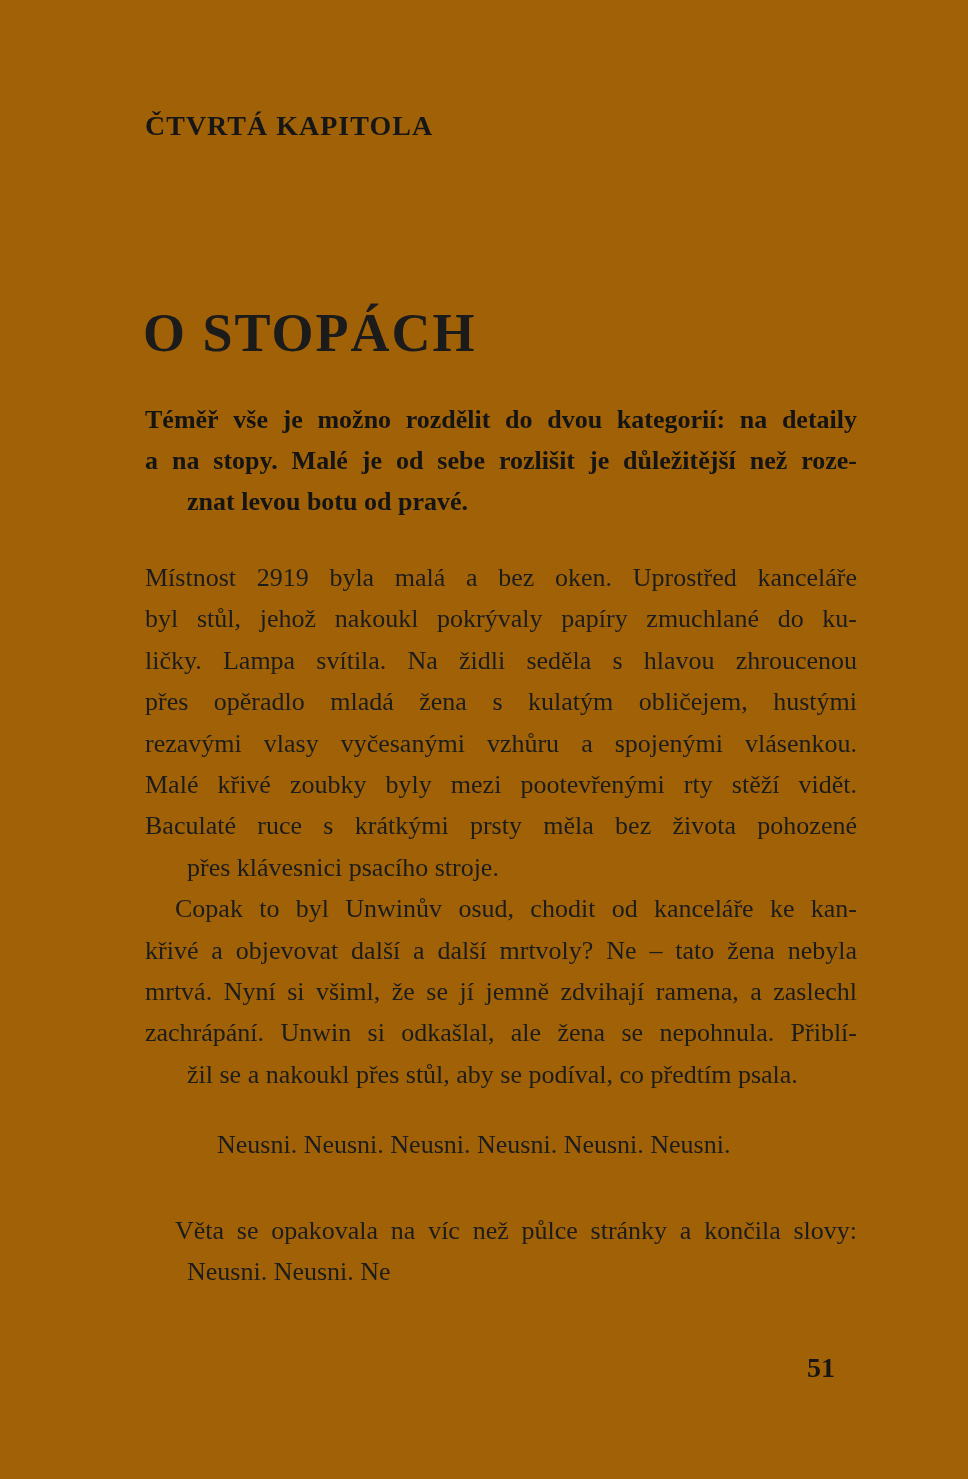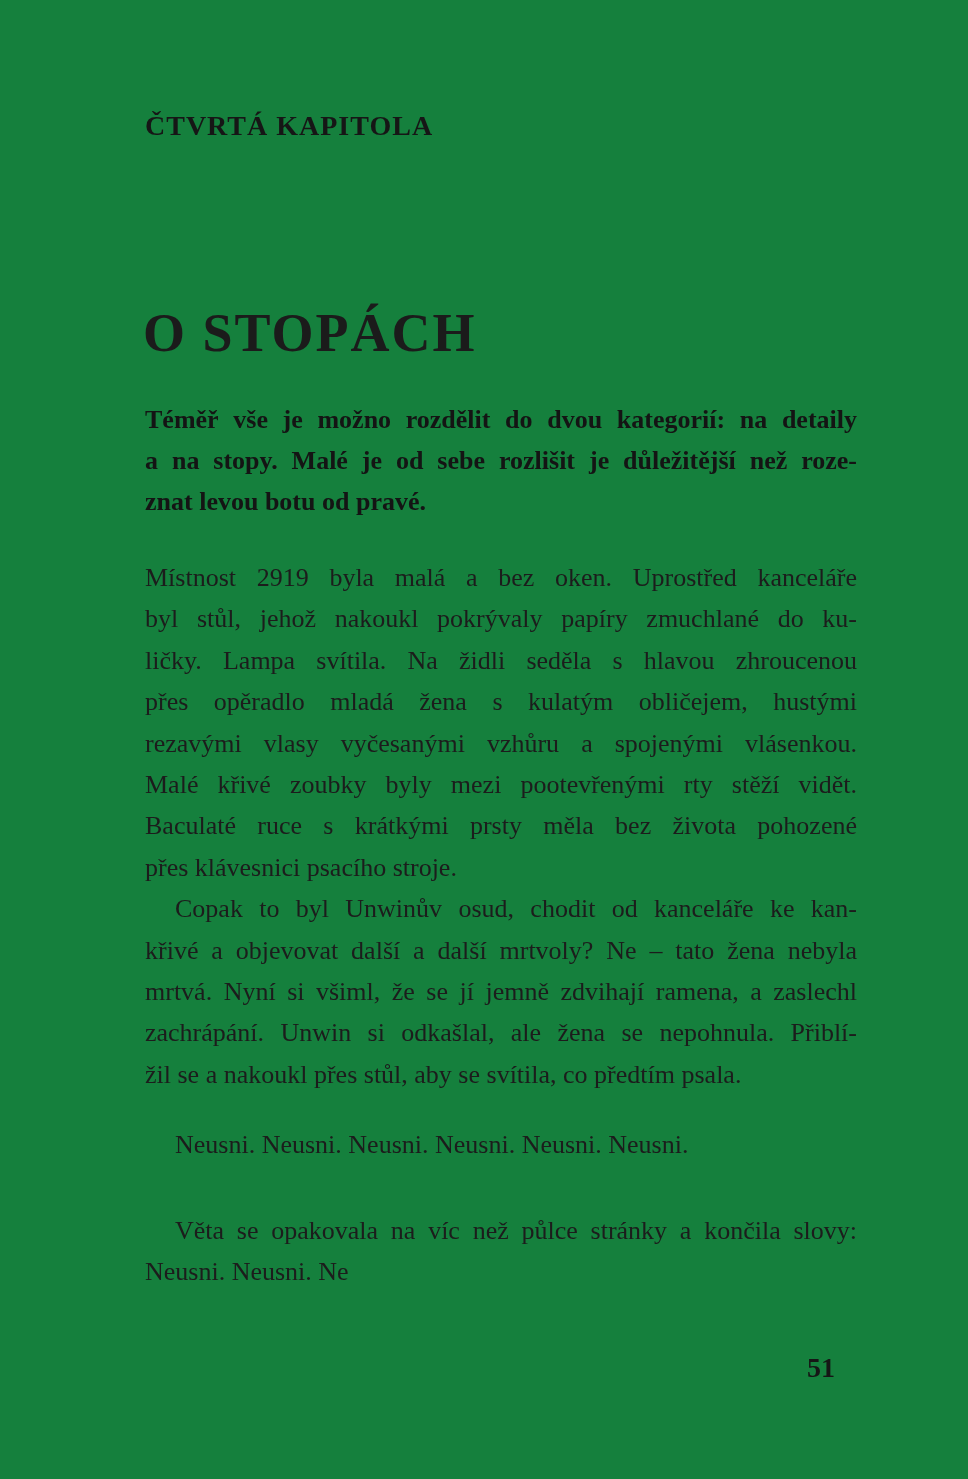--- a/index.html
+++ b/index.html
@@ -4,21 +4,21 @@
 <style>
   html, body {
     margin: 0;
     padding: 0;
     background: #ffffff;
   }
   .page {
     position: relative;
     width: 968px;
     height: 1479px;
-    background: #15803d;
+    background: #a16207;
     color: #181818;
     font-family: "Liberation Serif", serif;
     overflow: hidden;
   }
   .chapter-header {
     position: absolute;
     top: 110px;
     left: 145px;
     font-family: "Liberation Serif", serif;
     font-weight: 700;
@@ -62,20 +62,21 @@
     margin-top: 29px;
     margin-bottom: 44px;
   }
   .line {
     text-align: justify;
     text-align-last: justify;
   }
   .line.last {
     text-align: left;
     text-align-last: left;
+    margin-left: 42px;
   }
   .line.indent {
     text-indent: 30px;
   }
   .page-number {
     position: absolute;
     top: 1352px;
     right: 133px;
     font-weight: 700;
     font-size: 28px;
@@ -106,21 +107,21 @@
         <div class="line">rezavými vlasy vyčesanými vzhůru a spojenými vlásenkou.</div>
         <div class="line">Malé křivé zoubky byly mezi pootevřenými rty stěží vidět.</div>
         <div class="line">Baculaté ruce s krátkými prsty měla bez života pohozené</div>
         <div class="line last">přes klávesnici psacího stroje.</div>
       </div>
       <div class="paragraph">
         <div class="line indent">Copak to byl Unwinův osud, chodit od kanceláře ke kan-</div>
         <div class="line">křivé a objevovat další a další mrtvoly? Ne – tato žena nebyla</div>
         <div class="line">mrtvá. Nyní si všiml, že se jí jemně zdvihají ramena, a zaslechl</div>
         <div class="line">zachrápání. Unwin si odkašlal, ale žena se nepohnula. Přiblí-</div>
-        <div class="line last">žil se a nakoukl přes stůl, aby se svítila, co předtím psala.</div>
+        <div class="line last">žil se a nakoukl přes stůl, aby se podíval, co předtím psala.</div>
       </div>
       <div class="paragraph typed">
         <div class="line last indent">Neusni. Neusni. Neusni. Neusni. Neusni. Neusni.</div>
       </div>
       <div class="paragraph">
         <div class="line indent">Věta se opakovala na víc než půlce stránky a končila slovy:</div>
         <div class="line last">Neusni. Neusni. Ne</div>
       </div>
     </div>
 

